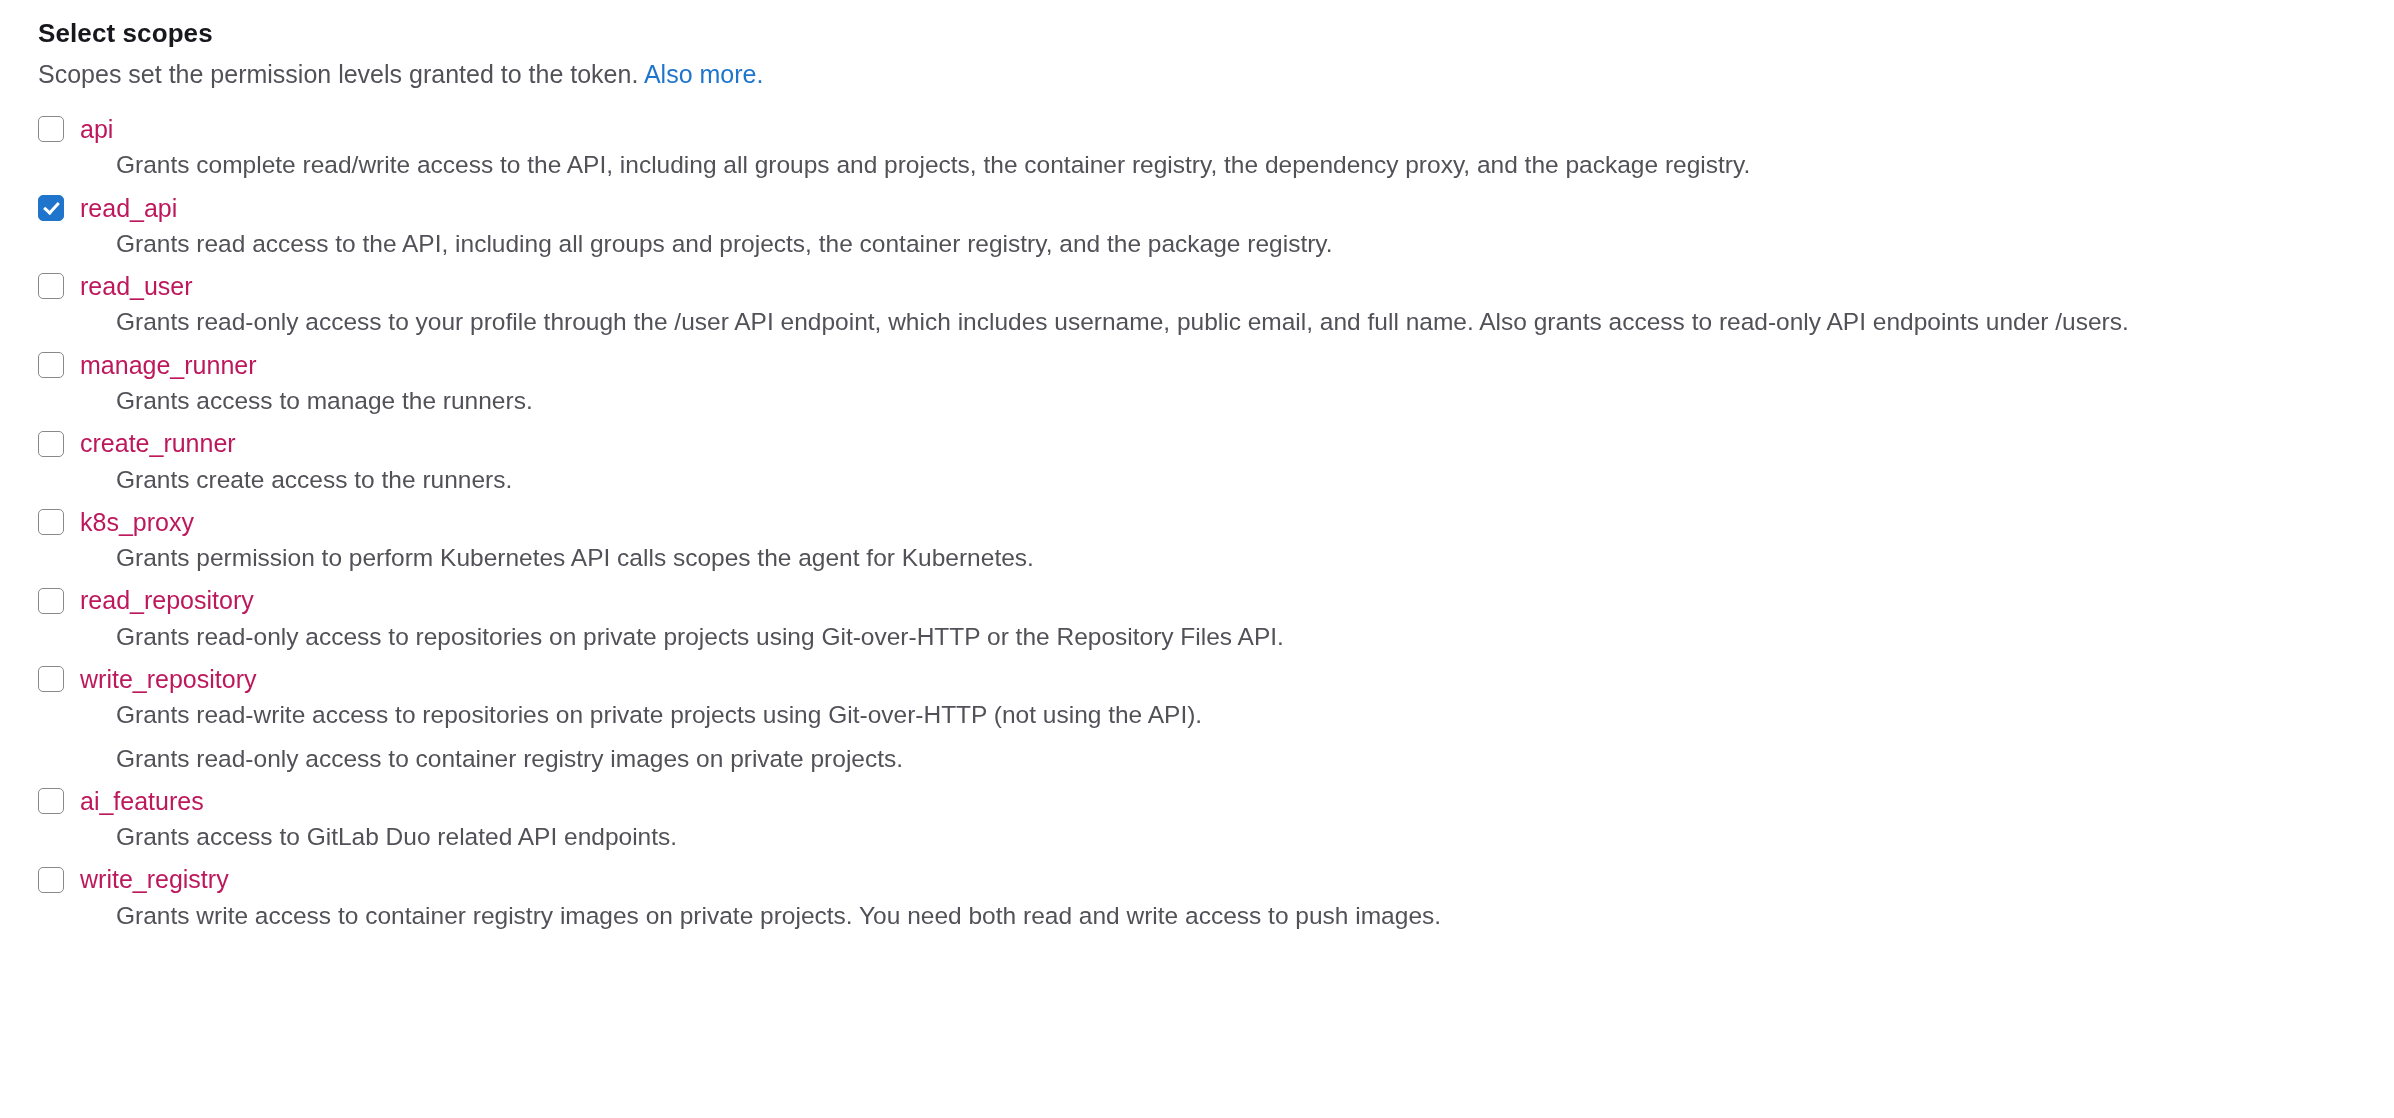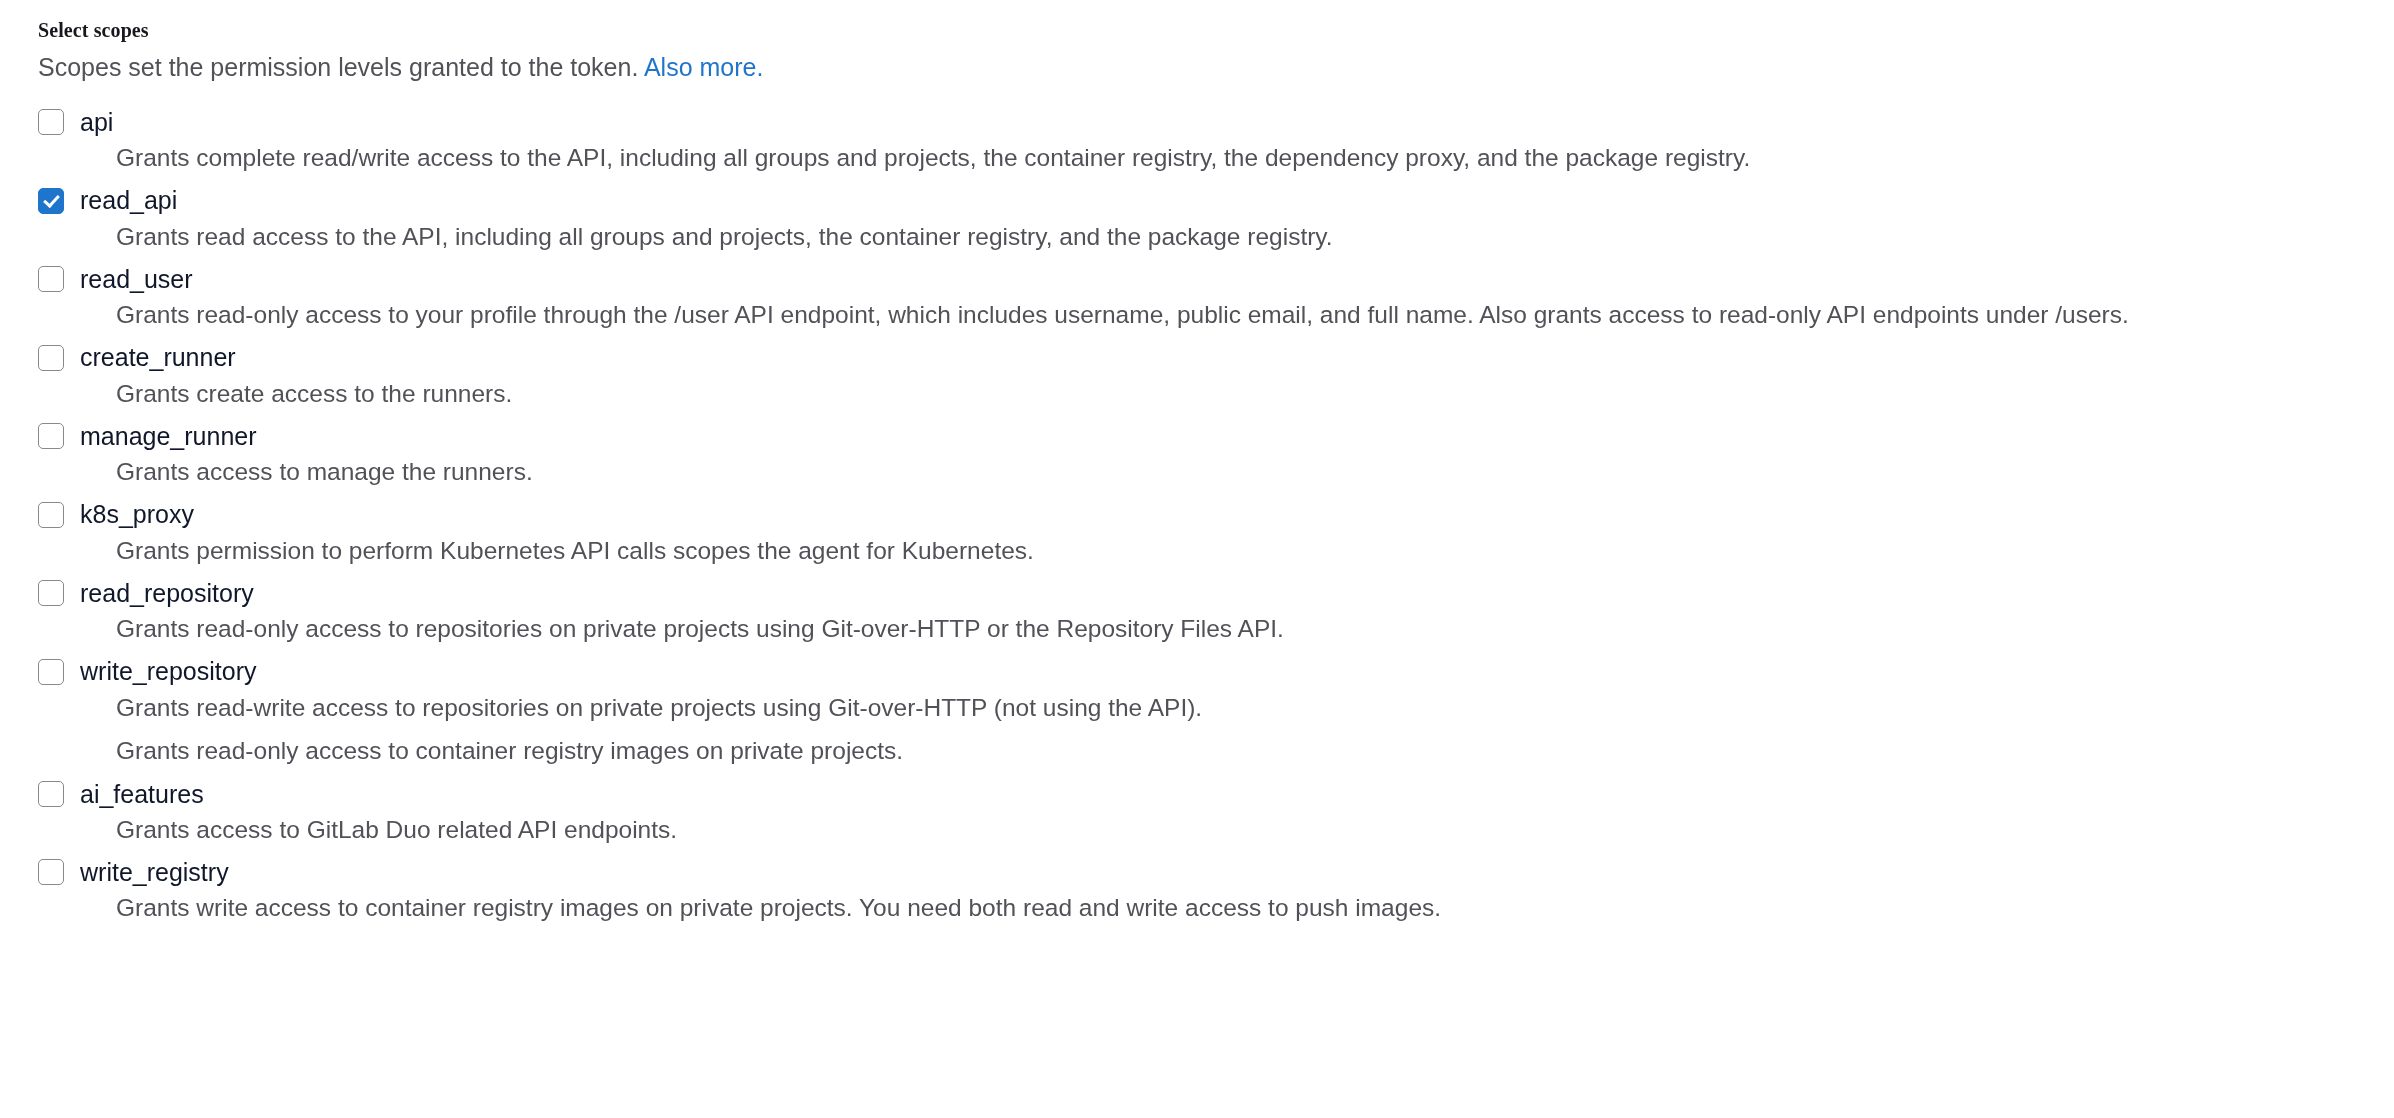--- a/index.html
+++ b/index.html
@@ -12,27 +12,26 @@
     height: 1118px;
     font-family: "Liberation Sans", sans-serif;
     color: #333238;
     -webkit-font-smoothing: antialiased;
   }
   .page {
     padding: 18px 34px 0 38px;
     box-sizing: border-box;
   }
   .section-title {
-    font-size: 20px;
+    font-size: 26px;
     font-weight: bold;
     color: #18171d;
     letter-spacing: 0.1px;
     margin: 0 0 10px 0;
     line-height: 1.2;
-    font-family: Liberation Serif, serif;
   }
   .section-sub {
     font-size: 25px;
     color: #535158;
     margin: 0 0 22px 0;
     line-height: 1.25;
   }
   .section-sub a {
     color: #1f75cb;
     text-decoration: none;
@@ -72,21 +71,21 @@
     left: 8px;
     top: 3.5px;
     width: 6px;
     height: 12px;
     border: solid #ffffff;
     border-width: 0 3px 3px 0;
     transform: rotate(42deg);
   }
   .scope-name {
     font-size: 25px;
-    color: #0f172a;
+    color: #be185d;
     line-height: 1.15;
   }
   .scope-desc {
     font-size: 24.5px;
     color: #535158;
     line-height: 1.45;
     margin: 1px 0 0 78px;
     max-width: 2300px;
   }
 </style>
@@ -118,30 +117,30 @@
       <div class="scope-row">
         <label class="scope-head">
           <span class="checkbox"></span>
           <span class="scope-name">read_user</span>
         </label>
         <div class="scope-desc">Grants read-only access to your profile through the /user API endpoint, which includes username, public email, and full name. Also grants access to read-only API endpoints under /users.</div>
       </div>
       <div class="scope-row">
         <label class="scope-head">
           <span class="checkbox"></span>
-          <span class="scope-name">create_runner</span>
+          <span class="scope-name">manage_runner</span>
         </label>
-        <div class="scope-desc">Grants create access to the runners.</div>
+        <div class="scope-desc">Grants access to manage the runners.</div>
       </div>
       <div class="scope-row">
         <label class="scope-head">
           <span class="checkbox"></span>
-          <span class="scope-name">manage_runner</span>
+          <span class="scope-name">create_runner</span>
         </label>
-        <div class="scope-desc">Grants access to manage the runners.</div>
+        <div class="scope-desc">Grants create access to the runners.</div>
       </div>
       <div class="scope-row">
         <label class="scope-head">
           <span class="checkbox"></span>
           <span class="scope-name">k8s_proxy</span>
         </label>
         <div class="scope-desc">Grants permission to perform Kubernetes API calls scopes the agent for Kubernetes.</div>
       </div>
       <div class="scope-row">
         <label class="scope-head">

